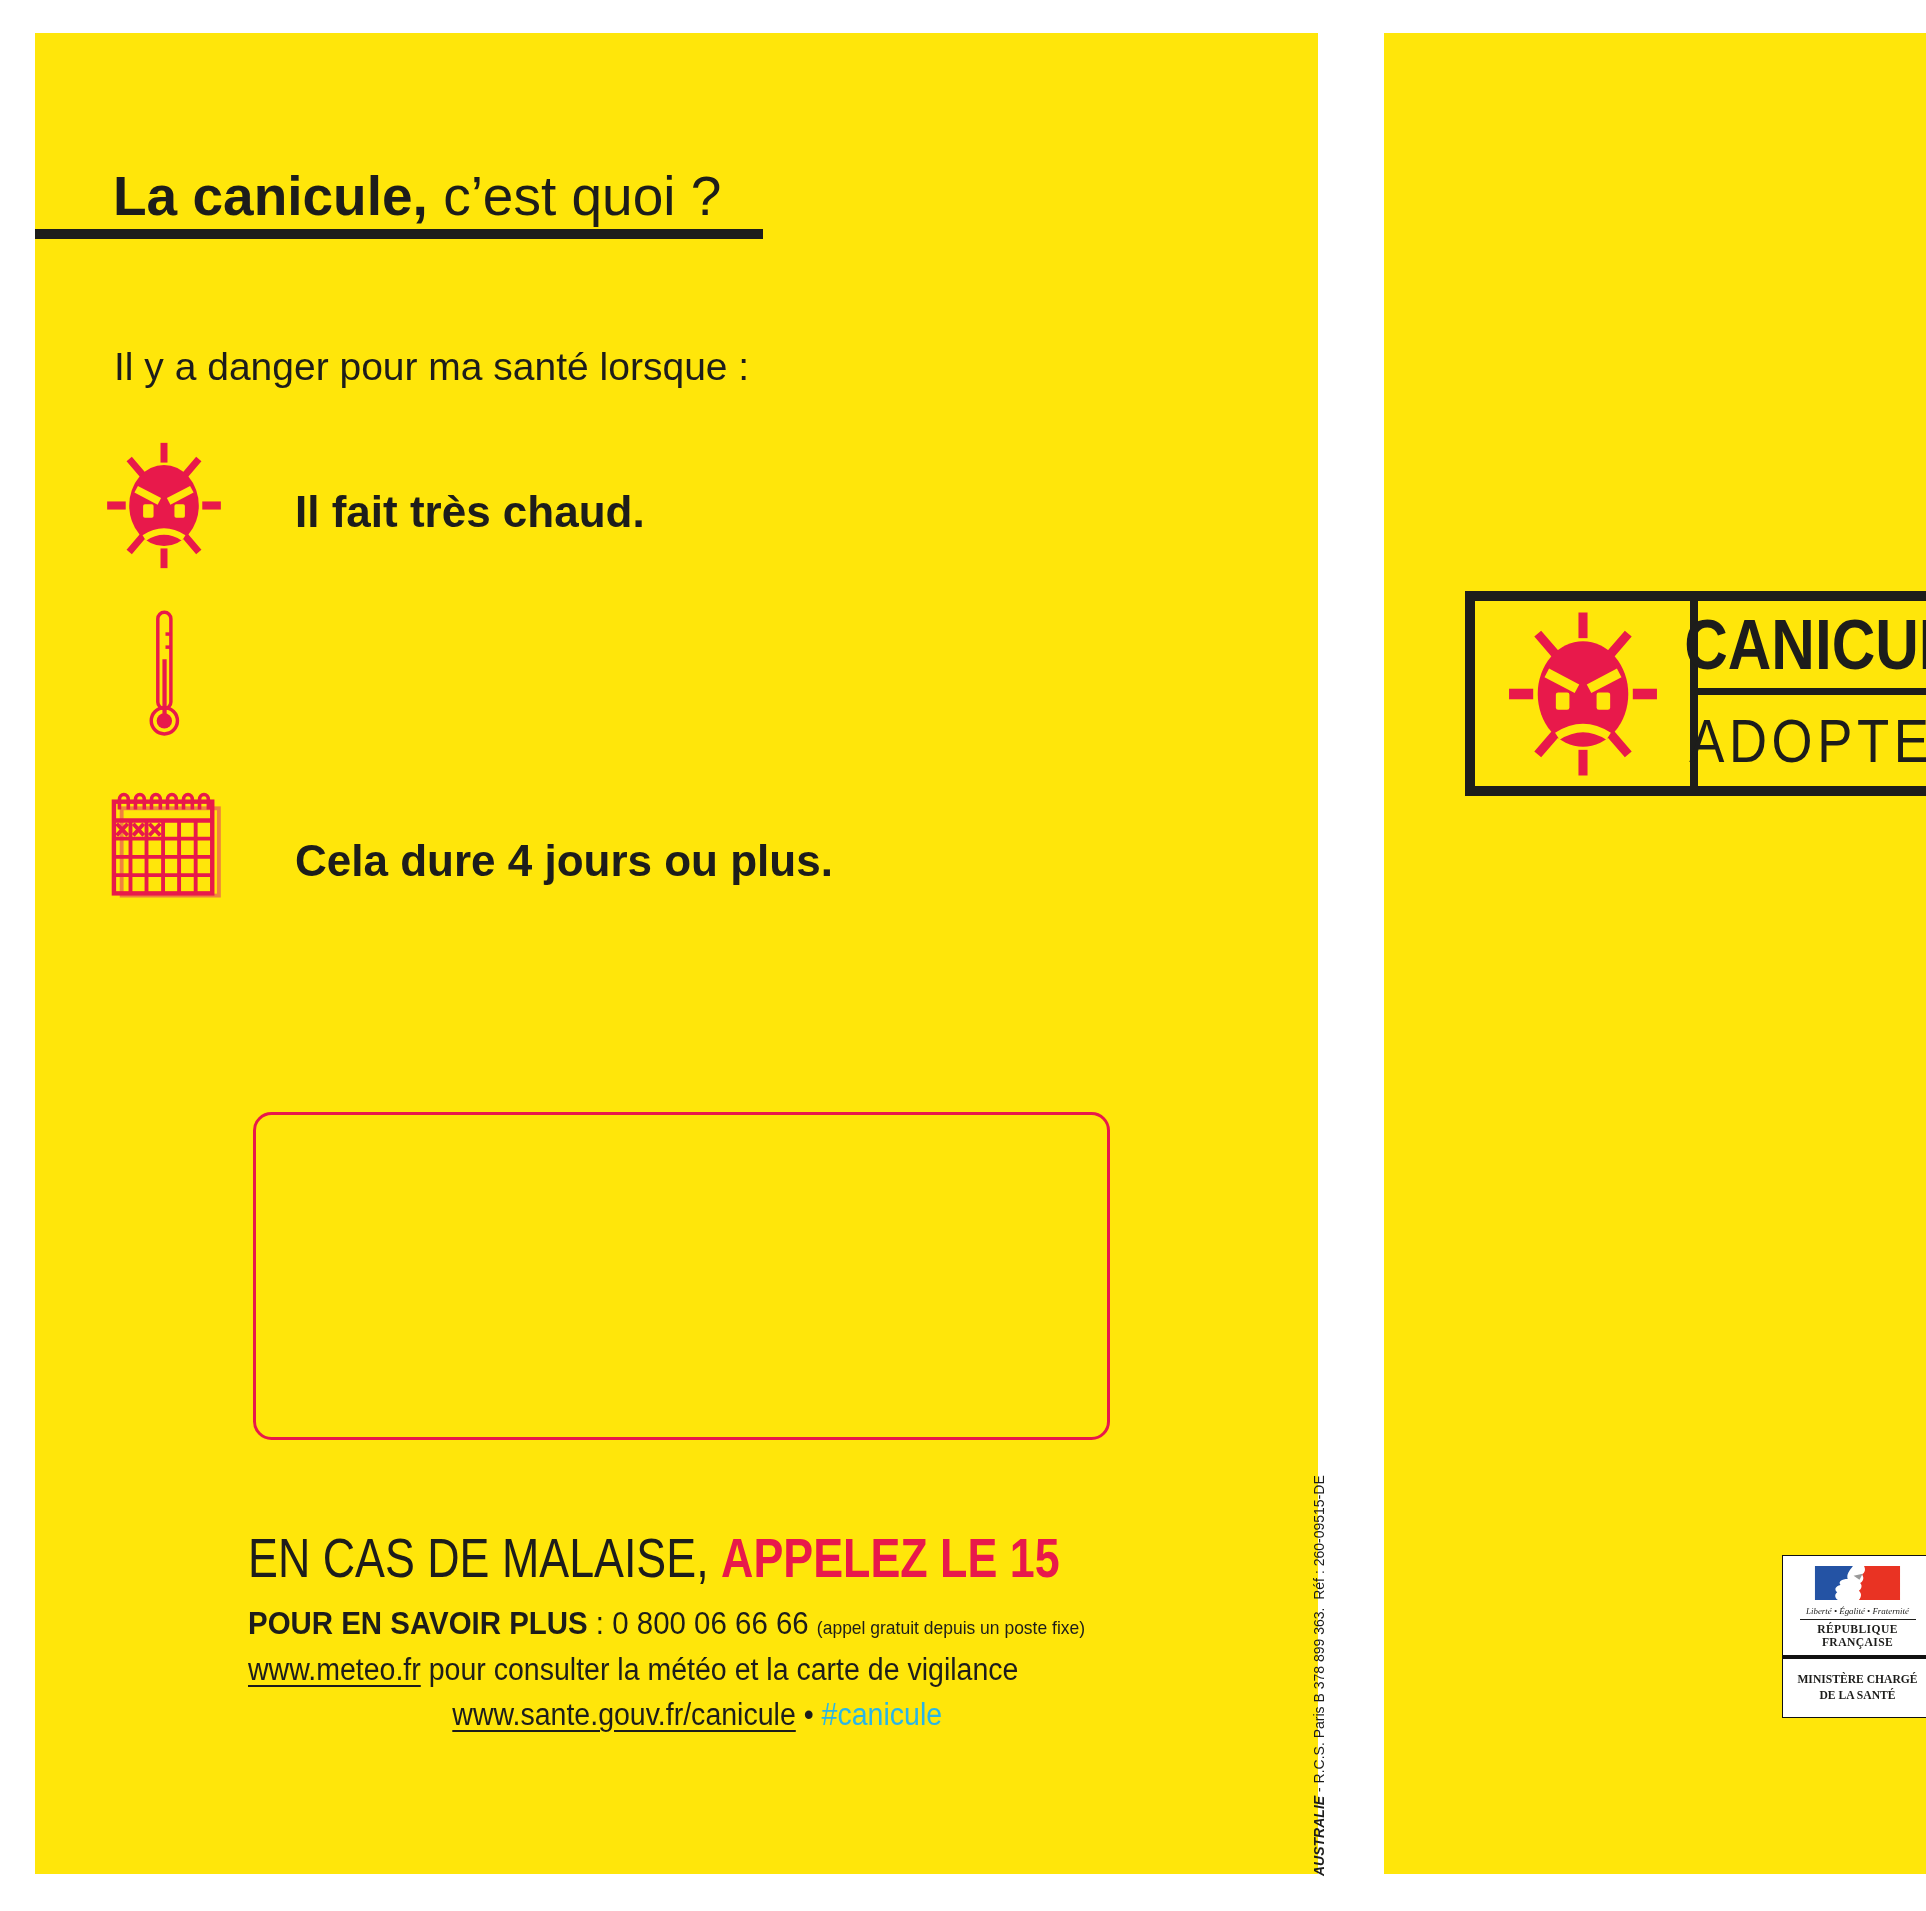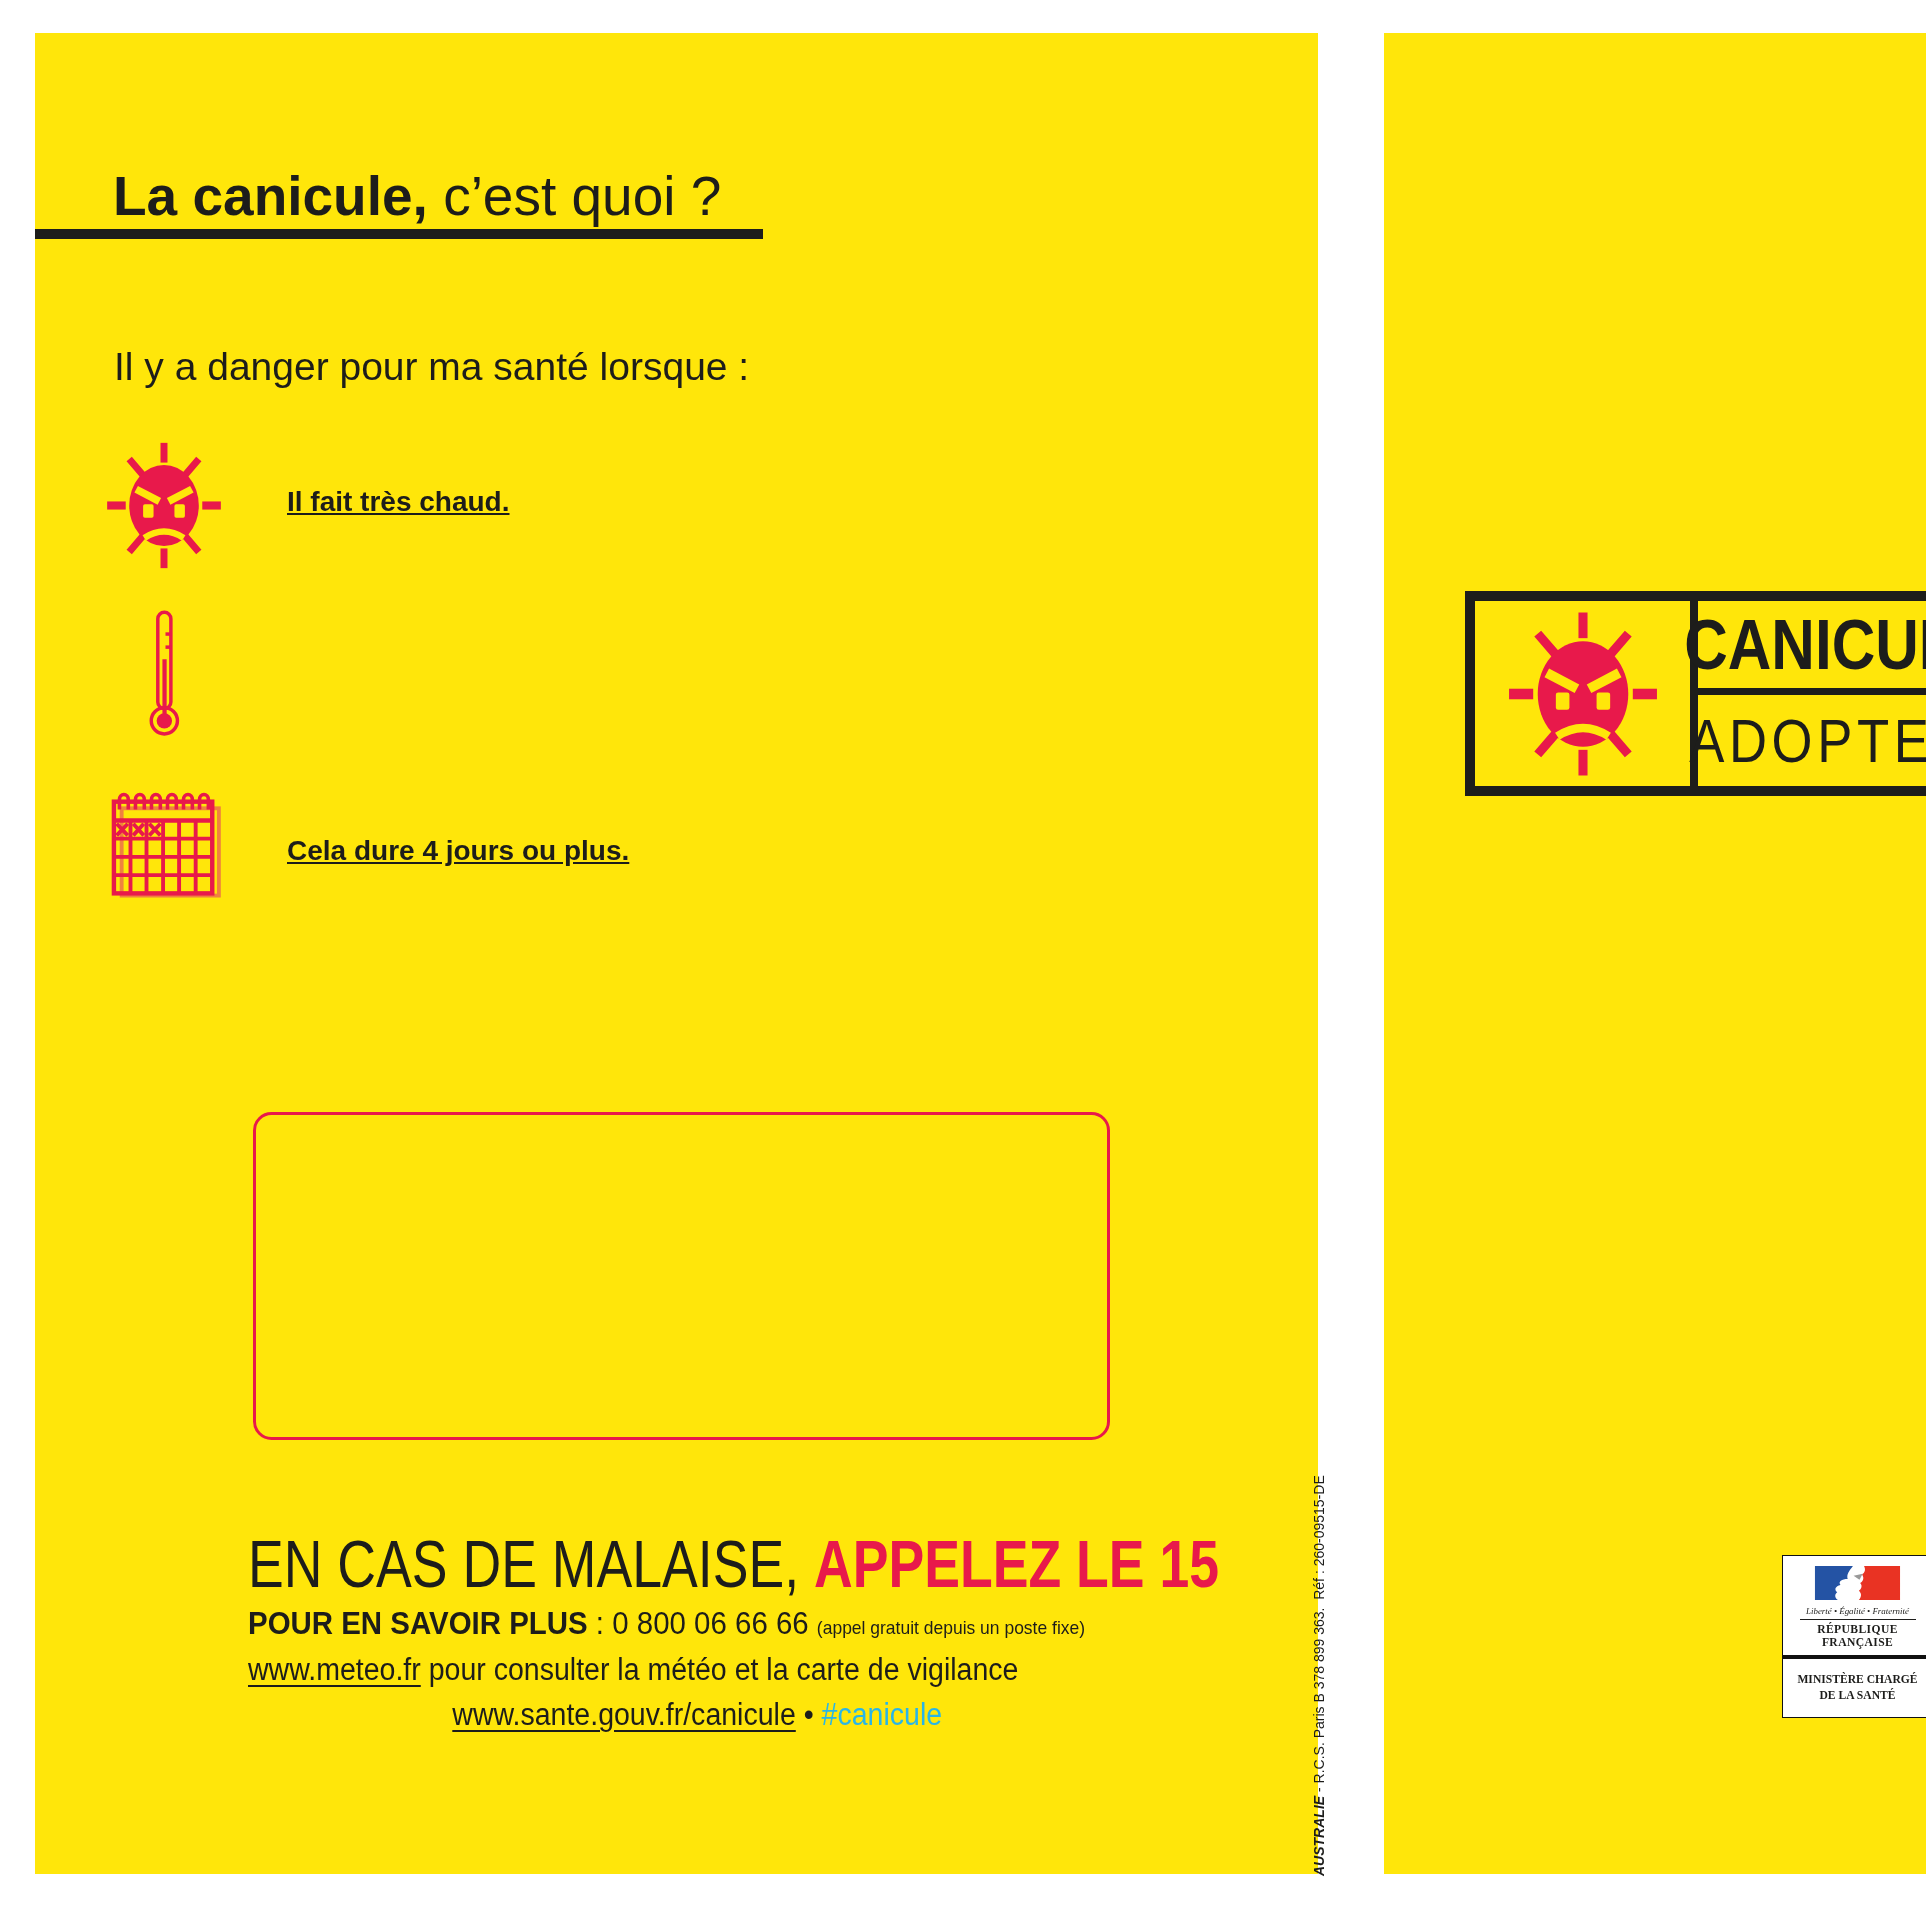--- a/index.html
+++ b/index.html
@@ -11,27 +11,27 @@
   .page{position:absolute;top:33px;width:1275px;height:1841px;background:#ffe60a;overflow:hidden;padding-left:8px;}
   #page-left{left:35px;}
   #page-right{left:1384px;}
 
   
   .title{position:absolute;left:78px;top:135px;font-size:55px;line-height:1.05;white-space:nowrap;}
   .title .b{font-weight:700;}
   .title-bar{position:absolute;left:0;top:196px;width:728px;height:10.4px;background:#1d1d1b;}
   .intro{position:absolute;left:79px;top:312px;font-size:39px;white-space:nowrap;}
   .icon-slot{position:absolute;}
-  .item-label{position:absolute;left:252px;font-weight:700;font-size:28px;line-height:1.28;white-space:pre-line;text-decoration:underline;}
+  .item-label{position:absolute;left:260px;font-weight:700;font-size:44px;line-height:1.28;white-space:pre-line;}
   #item1-label{top:451px;}
   #item2-label{top:589px;}
   #item3-label{top:800px;}
   .note-box{position:absolute;left:218px;top:1079px;width:851px;height:322px;
     border:3.5px solid #e8194b;border-radius:18.5px;background:transparent;}
-  .cta{position:absolute;left:213px;top:1492px;font-size:67px;white-space:nowrap;}
+  .cta{position:absolute;left:213px;top:1492px;font-size:56px;white-space:nowrap;}
   .condL{display:inline-block;transform:scaleX(0.80);transform-origin:0 50%;}
   .cta .red{color:#e8194b;font-weight:700;}
   .info-block{position:absolute;left:213px;top:1572px;width:898px;}
   .info-line{white-space:nowrap;}
   .squeezeL{display:inline-block;transform:scaleX(0.92);transform-origin:0 50%;}
   .squeezeC{display:inline-block;transform:scaleX(0.92);transform-origin:50% 50%;}
   .info-line1{font-size:32px;margin-bottom:10px;}
   .info-line1 .b{font-weight:700;}
   .info-line1 .small{font-size:19px;}
   .info-line2{font-size:31px;margin-bottom:9.2px;}

